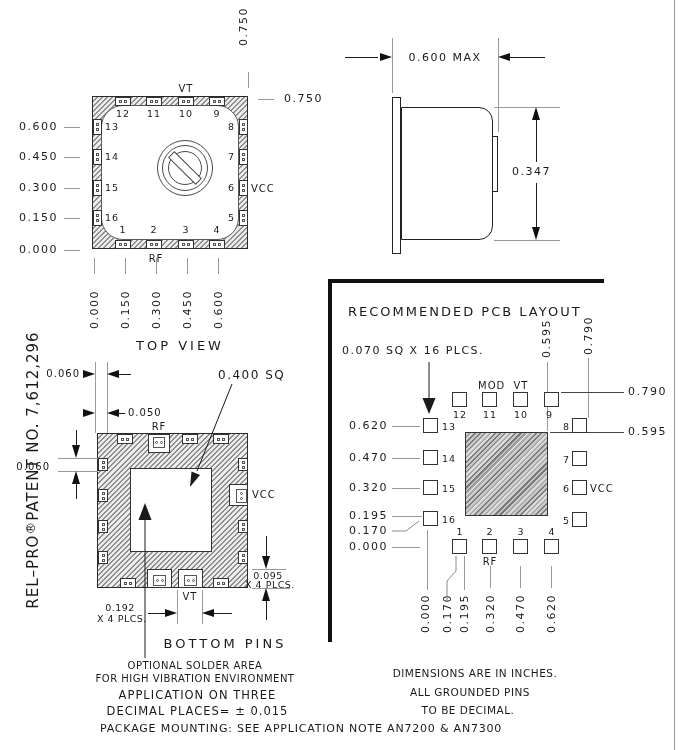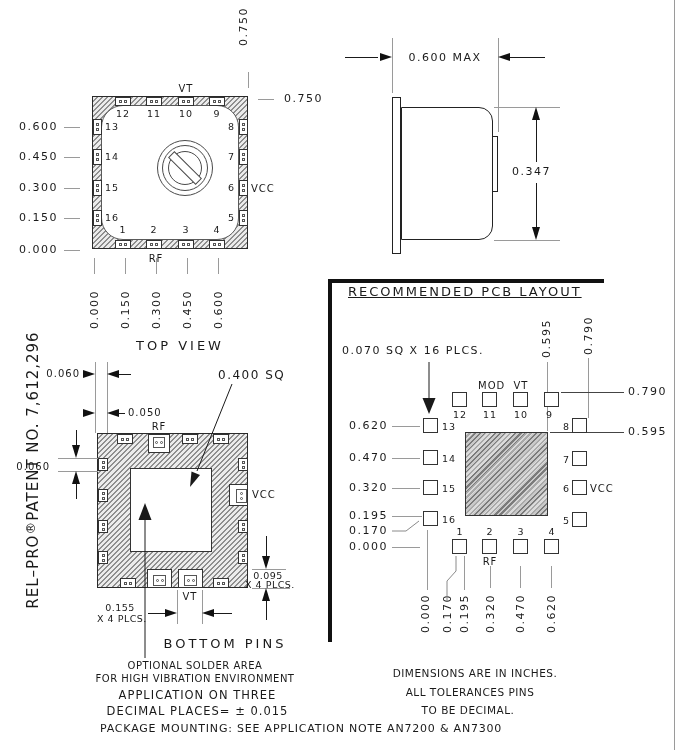--- a/index.html
+++ b/index.html
@@ -189,21 +189,21 @@
 <div class="arrL" style="left:498px;top:53px;"></div>
 <div class="hline" style="left:510px;top:57px;width:35px;"></div>
 <div class="arrU" style="left:532px;top:107px;"></div>
 <div class="vline" style="left:536px;top:120px;height:42px;"></div>
 <div class="lbl" style="left:512px;top:165px;">0.347</div>
 <div class="vline" style="left:536px;top:183px;height:44px;"></div>
 <div class="arrD" style="left:532px;top:227px;"></div>
 
 <div class="thick" style="left:328px;top:279px;width:276px;height:4px;"></div>
 <div class="thick" style="left:328px;top:279px;width:4px;height:363px;"></div>
-<div class="title" style="left:348px;top:284px;letter-spacing:2px;text-decoration:underline;">RECOMMENDED PCB LAYOUT</div>
+<div class="title" style="left:348px;top:304px;letter-spacing:2px;">RECOMMENDED PCB LAYOUT</div>
 <div class="lbl" style="left:342px;top:344px;">0.070 SQ X 16 PLCS.</div>
 
 <div class="lbl rot" style="left:524px;top:332px;width:44px;">0.595</div>
 <div class="lbl rot" style="left:566px;top:329px;width:44px;">0.790</div>
 <div class="vline gry" style="left:547px;top:362px;height:69px;"></div>
 <div class="vline gry" style="left:588px;top:358px;height:60px;"></div>
 
 <div class="pad hatch2" style="left:452px;top:392px;width:15px;height:15px;"></div>
 <div class="pad hatch2" style="left:482px;top:392px;width:15px;height:15px;"></div>
 <div class="pad hatch2" style="left:513px;top:392px;width:15px;height:15px;"></div>
@@ -379,38 +379,38 @@
 
 <div class="vline" style="left:266px;top:536px;height:20px;"></div>
 <div class="arrD" style="left:262px;top:556px;"></div>
 <div class="hline gry" style="left:252px;top:569px;width:34px;"></div>
 <div class="note ctr" style="left:248px;top:570px;width:40px;font-size:9.5px;">0.095</div>
 <div class="note ctr" style="left:242px;top:579px;width:56px;font-size:9.5px;">X 4 PLCS.</div>
 <div class="hline gry" style="left:252px;top:588px;width:38px;"></div>
 <div class="arrU" style="left:262px;top:588px;"></div>
 <div class="vline" style="left:266px;top:601px;height:19px;"></div>
 
-<div class="note ctr" style="left:98px;top:602px;width:44px;font-size:9.5px;">0.155</div>
+<div class="note ctr" style="left:98px;top:602px;width:44px;font-size:9.5px;">0.192</div>
 <div class="note ctr" style="left:94px;top:613px;width:56px;font-size:9.5px;">X 4 PLCS.</div>
 <div class="vline gry" style="left:177px;top:590px;height:34px;"></div>
 <div class="vline gry" style="left:202px;top:590px;height:34px;"></div>
 <div class="hline" style="left:148px;top:613px;width:17px;"></div>
 <div class="arrR" style="left:165px;top:609px;"></div>
 <div class="arrL" style="left:202px;top:609px;"></div>
 <div class="hline" style="left:214px;top:613px;width:18px;"></div>
 
 <div class="title ctr" style="left:160px;top:636px;width:130px;">BOTTOM PINS</div>
 
 <div class="note ctr" style="left:90px;top:660px;width:210px;">OPTIONAL SOLDER AREA</div>
 <div class="note ctr" style="left:90px;top:673px;width:210px;">FOR HIGH VIBRATION ENVIRONMENT</div>
 <div class="note ctr" style="left:90px;top:688px;width:215px;font-size:11.5px;letter-spacing:1px;">APPLICATION ON THREE</div>
 <div class="note ctr" style="left:90px;top:704px;width:215px;font-size:11.5px;letter-spacing:1px;">DECIMAL PLACES= ± 0.015</div>
 <div class="note" style="left:100px;top:722px;font-size:11px;letter-spacing:.8px;">PACKAGE MOUNTING: SEE APPLICATION NOTE AN7200 &amp; AN7300</div>
 <div class="note ctr" style="left:390px;top:667px;width:170px;font-size:10.5px;">DIMENSIONS ARE IN INCHES.</div>
-<div class="note ctr" style="left:390px;top:686px;width:160px;font-size:10.5px;">ALL TOLERANCES PINS</div>
+<div class="note ctr" style="left:390px;top:686px;width:160px;font-size:10.5px;">ALL GROUNDED PINS</div>
 <div class="note ctr" style="left:388px;top:704px;width:160px;font-size:10.5px;">TO BE DECIMAL.</div>
 
 <svg class="overlay" width="678" height="750" viewBox="0 0 678 750">
   <g transform="rotate(45 185 168)">
     <rect x="166" y="164" width="38" height="8" fill="#ffffff" stroke="#4a4a4a" stroke-width="1"></rect>
   </g>
   <g>
     <line x1="232" y1="384" x2="197" y2="471" stroke="#1a1a1a" stroke-width="1"></line>
     <polygon points="190,487 200,475 191.5,471.5" fill="#1a1a1a"></polygon>
   </g>

